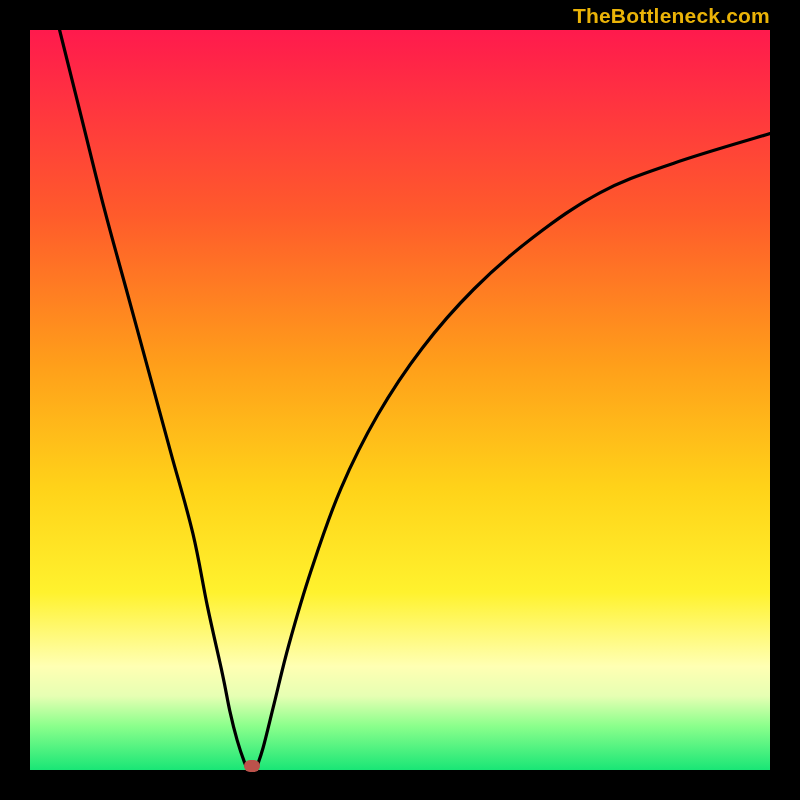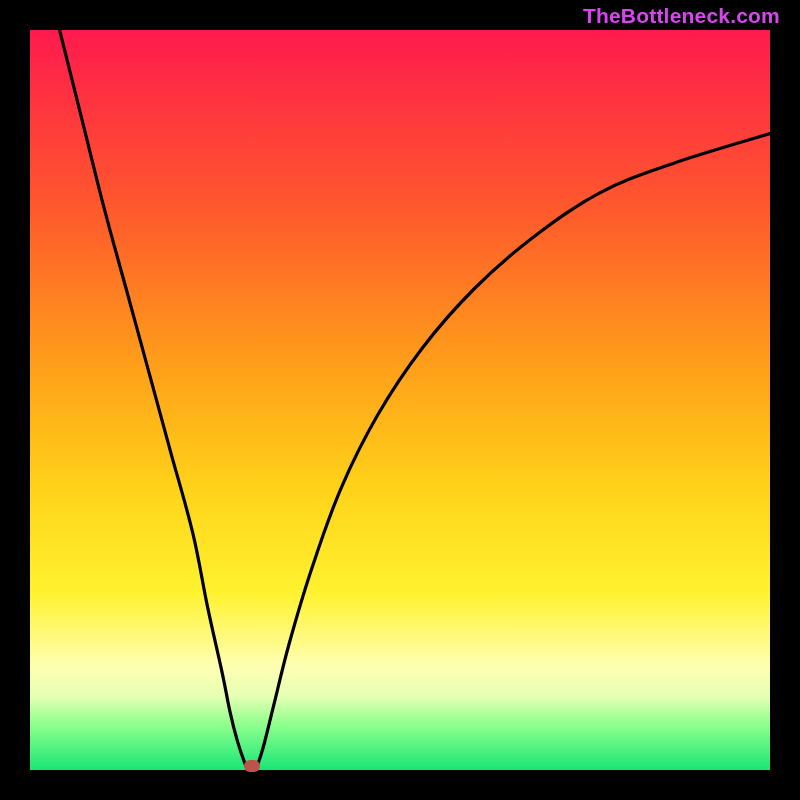--- a/index.html
+++ b/index.html
@@ -32,23 +32,23 @@
       #19e676 100%
     );
   }
   svg.curve {
     position: absolute;
     left: 0; top: 0;
     width: 740px; height: 740px;
   }
   .watermark {
     position: absolute;
-    top: 4px; right: 20px;
+    top: 4px; right: 30px;
     font: 600 21px Arial, Helvetica, sans-serif;
-    color: #d946ef;
+    color: #eab308;
     letter-spacing: 0.2px;
   }
   .marker {
     position: absolute;
     width: 16px; height: 12px;
     background: #bc524b;
     border-radius: 6px / 6px;
   }
 </style>
 </head>

